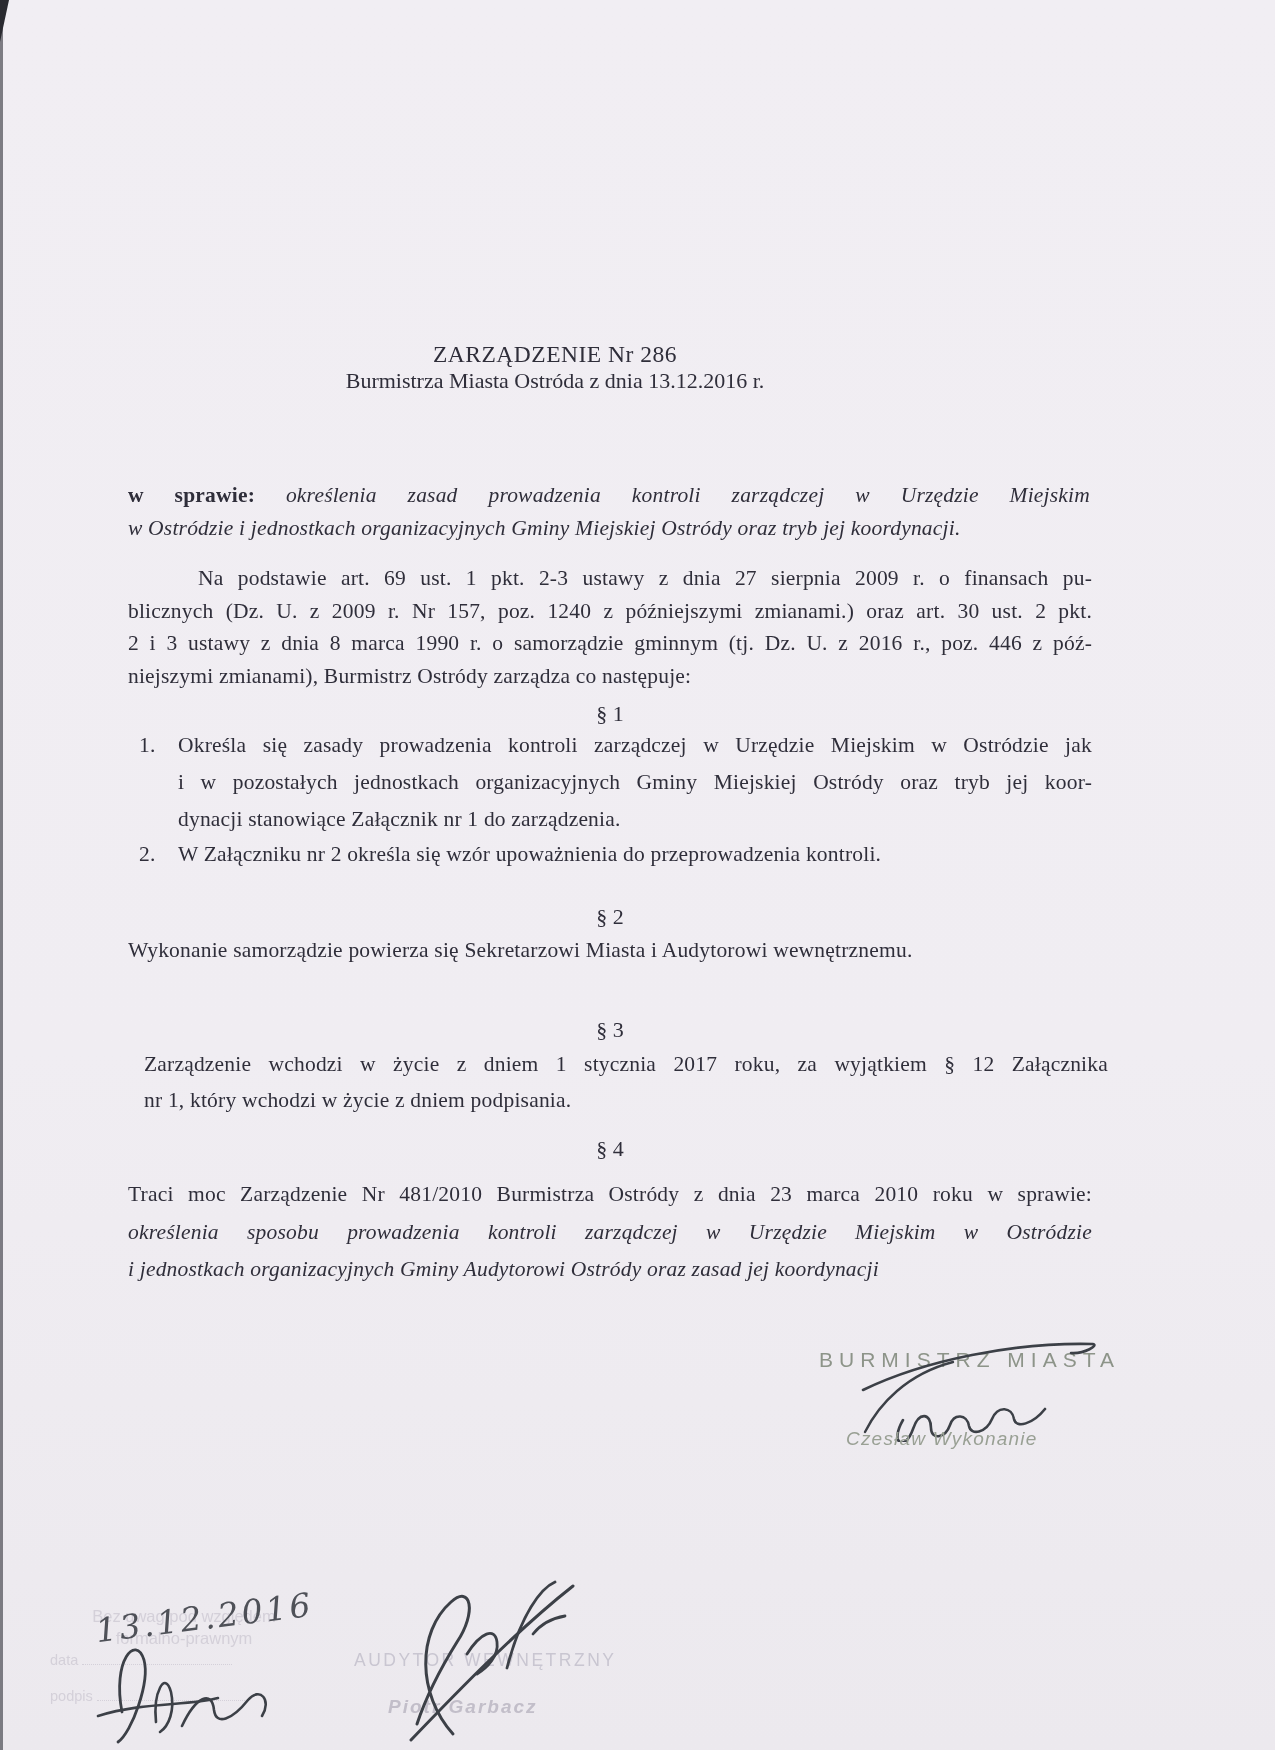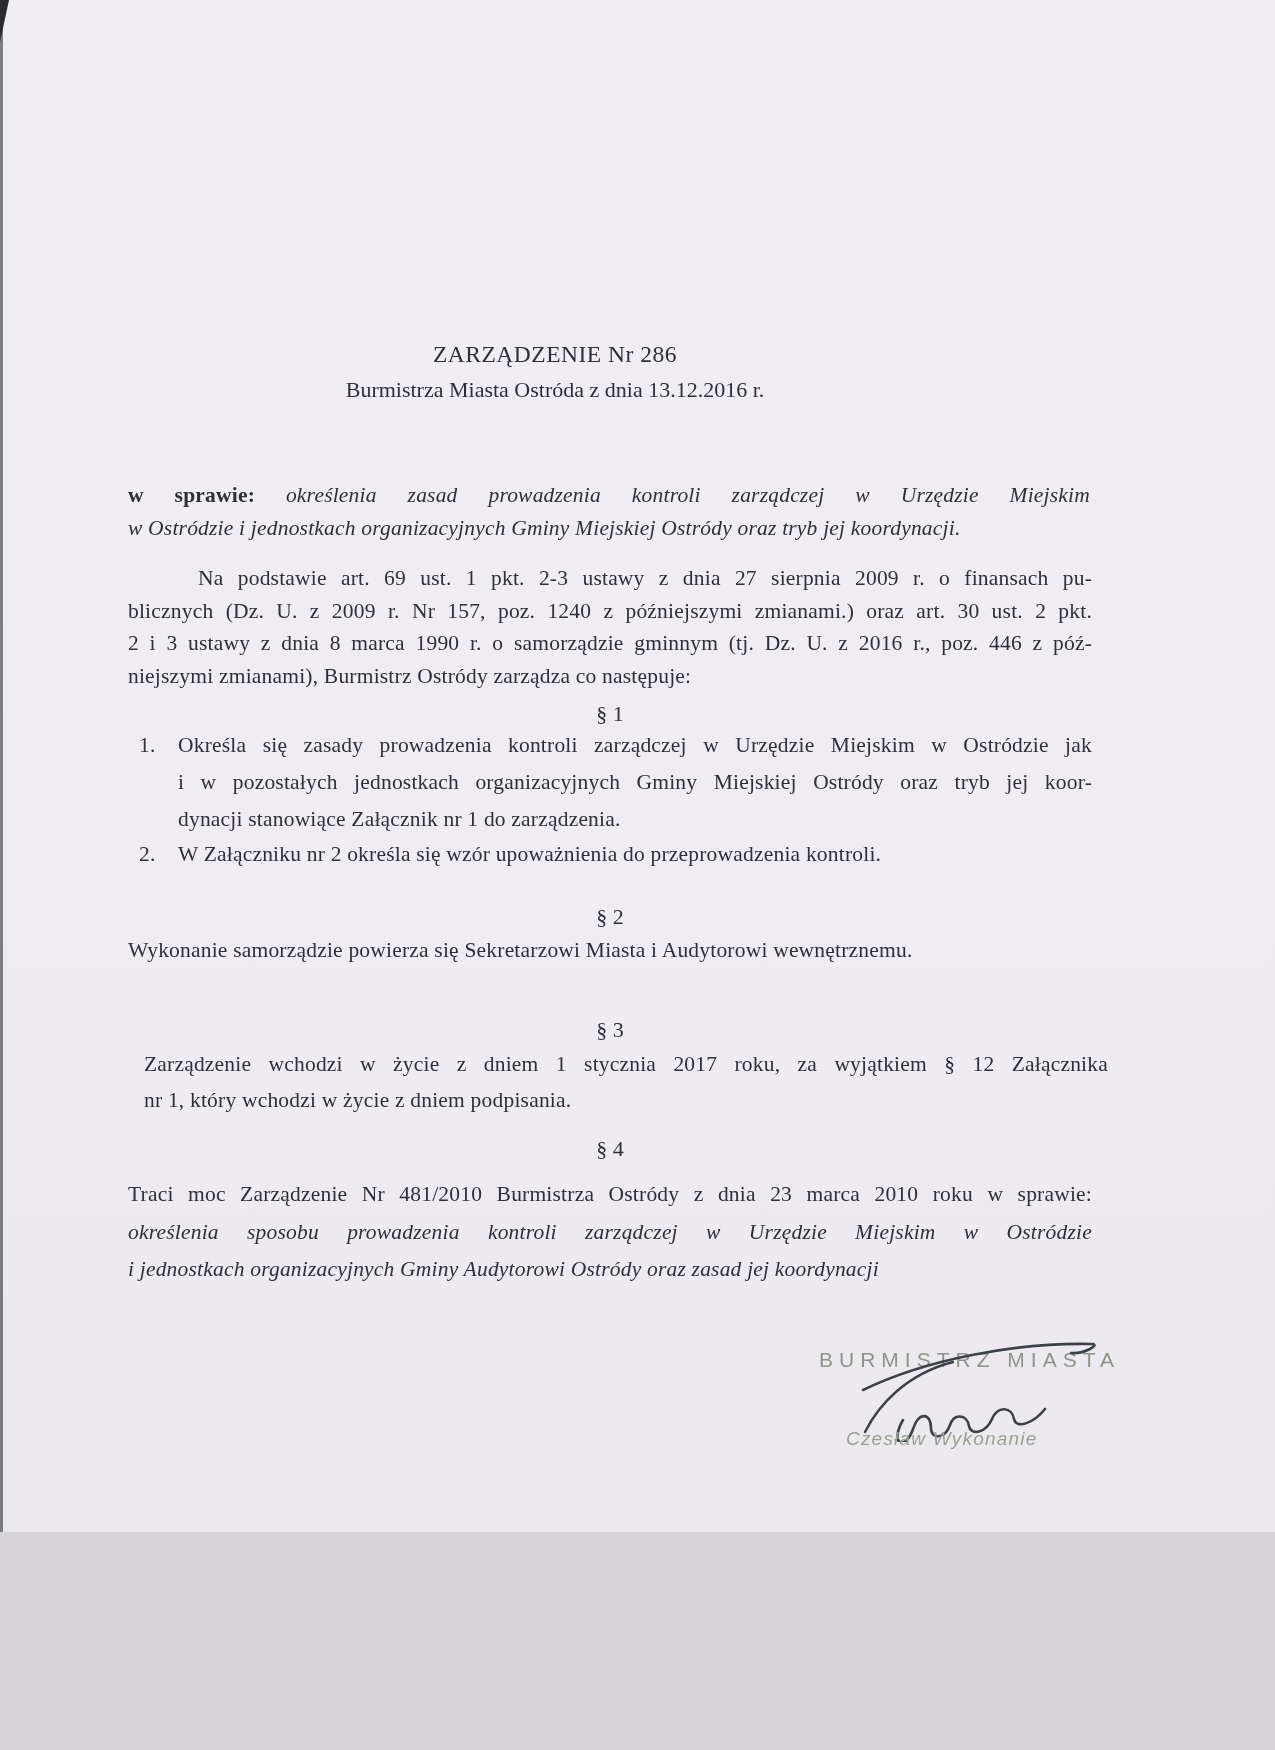--- a/index.html
+++ b/index.html
@@ -1,36 +1,36 @@
 <!DOCTYPE html>
 <html><head>
 <meta charset="utf-8">
 <style>
   html,body { margin:0; padding:0; background:#d8d5da; }
   .page {
     position:relative;
-    width:1275px; height:1532px;
+    width:1275px; height:1750px;
     margin:0 auto;
     background:linear-gradient(180deg,#f1eef3 0%,#f0edf2 60%,#ece9ee 100%);
     overflow:hidden;
     font-family:"Liberation Serif", serif;
     color:#2f2e3a;
   }
   .scan-edge { position:absolute; left:0; top:0; width:3px; height:100%; background:#55555e; opacity:.75; }
   .scan-corner { position:absolute; left:0; top:0; width:0; height:0;
     border-left:9px solid #2a2a30; border-bottom:42px solid transparent; }
   .abs { position:absolute; }
   .jl { text-align:justify; text-align-last:justify; }
   .ll { text-align:left; }
   .body-txt { font-size:21.5px; letter-spacing:.2px; }
   .ital { font-style:italic; }
   .bold { font-weight:bold; }
   .title-block { left:0; top:341px; width:1110px; text-align:center; }
   .title-l1 { font-size:23.5px; letter-spacing:.5px; }
-  .title-l2 { font-size:22px; margin-top:9px; }
+  .title-l2 { font-size:22px; margin-top:0; }
   .subject { left:128px; top:479px; width:962px; line-height:33px; }
   .preamble { left:128px; top:562px; width:964px; line-height:32.5px; }
   .preamble .indent { text-indent:70px; }
   .sec-head { left:128px; top:0; width:964px; text-align:center; font-size:22px; }
   .list-item { left:178px; width:914px; line-height:37px; }
   .item-num { position:absolute; left:-39px; top:0; }
   .sig-stamp-title { font-family:"Liberation Sans", sans-serif; font-size:21px; letter-spacing:6px; color:#8d9489; }
   .sig-name { font-family:"Liberation Sans", sans-serif; font-size:19px; font-style:italic; letter-spacing:1.2px; color:#99a094; }
   .faint-stamp { font-family:"Liberation Sans", sans-serif; color:#d4d0d9; }
   .faint-stamp-head { font-size:16.5px; line-height:22px; text-align:center;margin-top:7px; }

